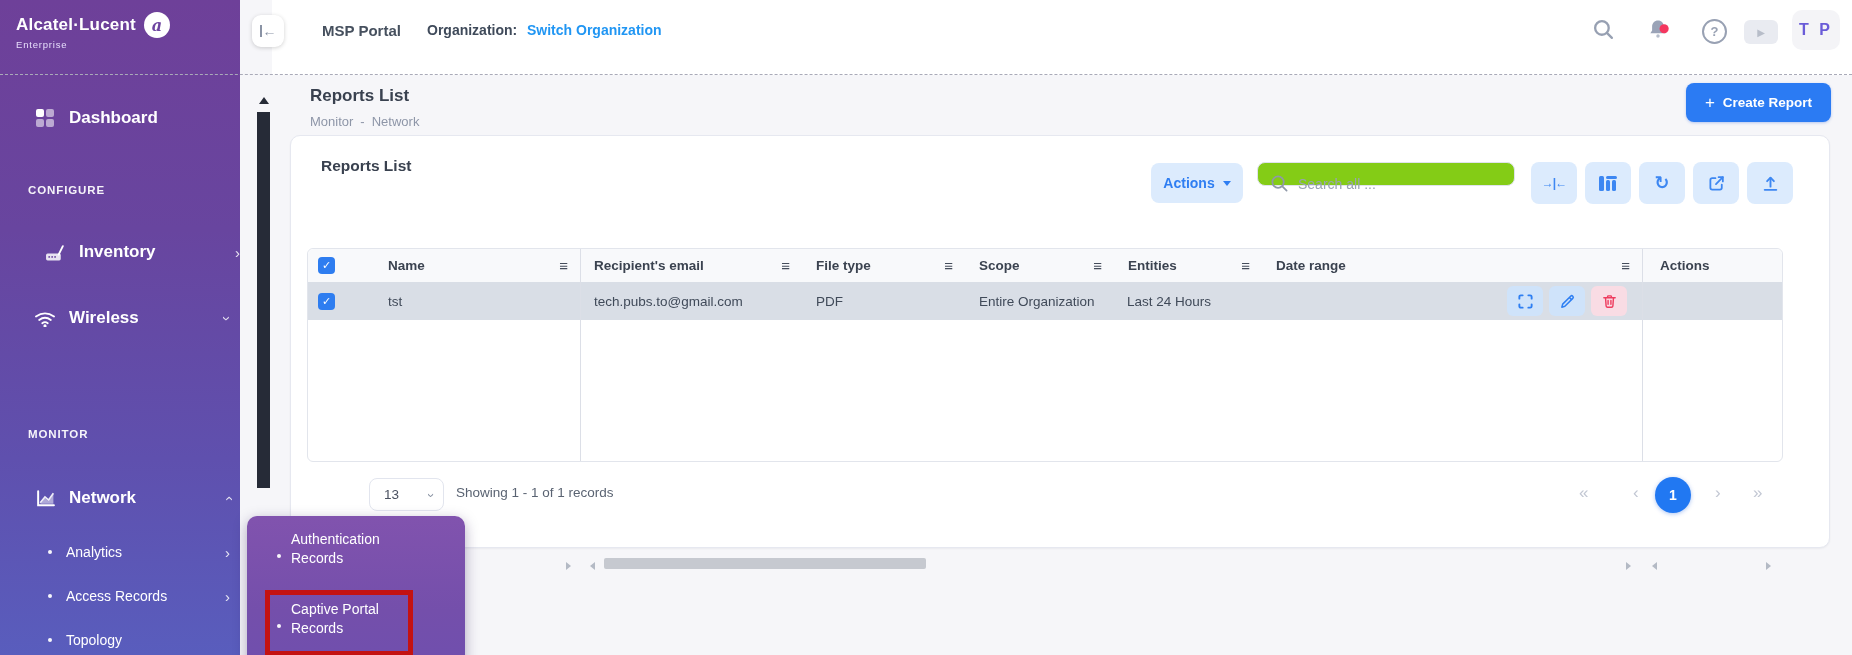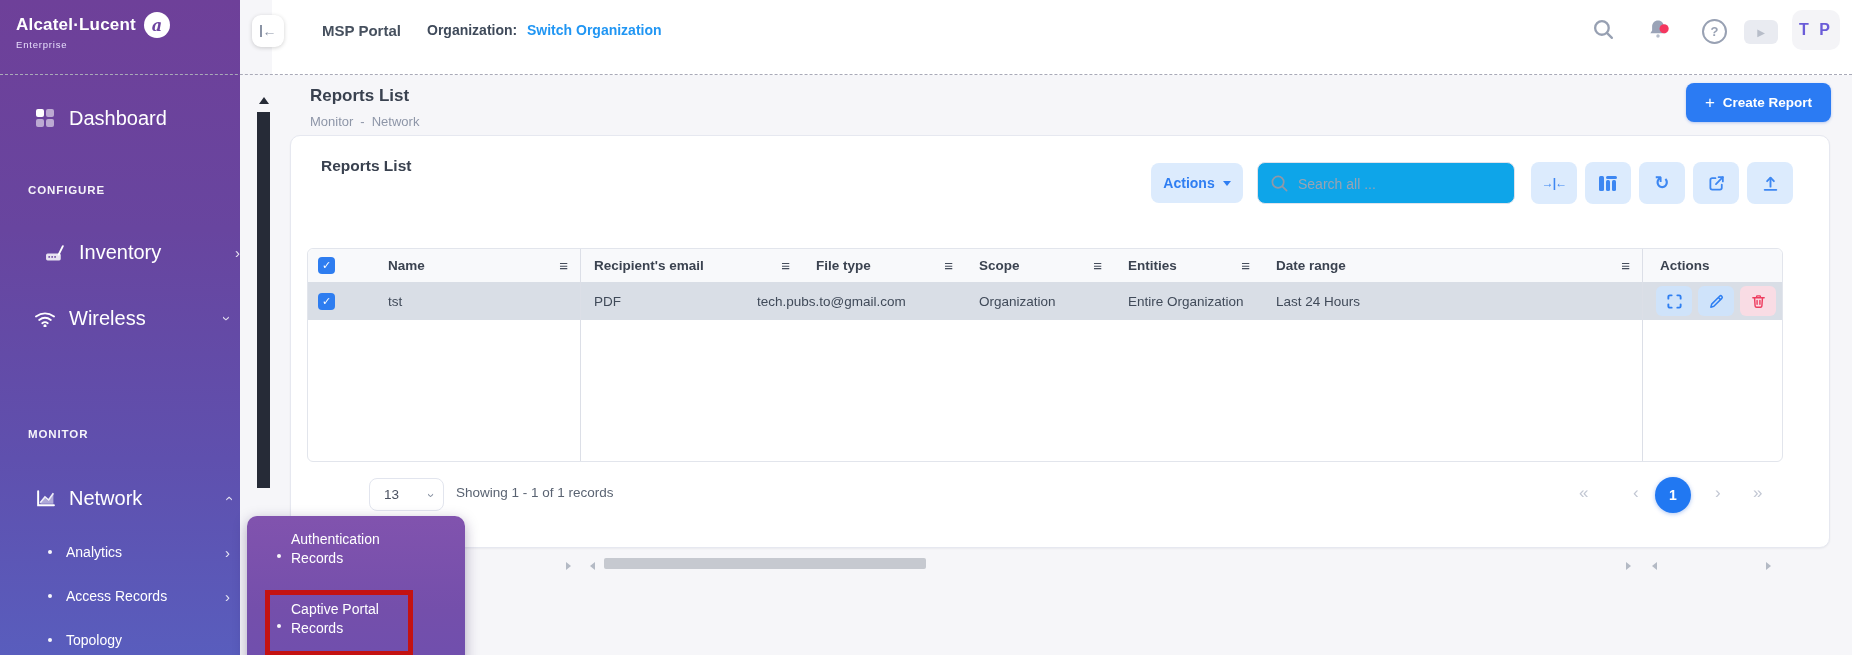--- a/index.html
+++ b/index.html
@@ -23,21 +23,21 @@
   .logo-circle{width:26px;height:26px;border-radius:50%;background:#fff;color:#6d44a0;display:flex;align-items:center;justify-content:center;
     font-family:"DejaVu Serif",serif;font-style:italic;font-weight:700;font-size:16px;margin-left:8px;}
   .logo-sub{position:absolute;left:16px;top:39px;color:#e7defc;font-size:9.5px;letter-spacing:.8px;}
   .collapse-btn{position:absolute;left:252px;top:15px;width:32px;height:32px;border-radius:9px;background:#fff;z-index:40;
     box-shadow:0 1px 4px rgba(0,0,0,.18);display:flex;align-items:center;justify-content:center;color:#8a93a5;cursor:pointer;}
   .collapse-glyph{display:flex;align-items:center;}
   .collapse-glyph b{display:inline-block;width:2px;height:12px;background:#8a93a5;margin-right:1px;}
   .collapse-glyph i{font-style:normal;font-size:14px;line-height:1;}
   .snav{position:absolute;left:0;width:272px;height:40px;display:flex;align-items:center;padding-left:34px;box-sizing:border-box;color:#fff;cursor:pointer;}
   .sico{width:22px;display:inline-flex;justify-content:center;align-items:center;}
-  .slbl{margin-left:13px;font-size:20px;font-weight:400;white-space:nowrap;}
+  .slbl{margin-left:13px;font-size:17px;font-weight:700;white-space:nowrap;}
   .ssub .slbl{margin-left:14px;font-size:14px;font-weight:400;}
   .ssub{padding-left:48px;}
   .sdot{width:4px;height:4px;border-radius:50%;background:#fff;opacity:.95;}
   .schev{position:absolute;right:42px;font-size:15px;opacity:.85;color:#fff;line-height:1;}
   .schev.down{transform:rotate(90deg);}
   .schev.up{transform:rotate(-90deg);}
   .ssec{position:absolute;left:28px;font-size:11.5px;font-weight:700;letter-spacing:.9px;color:rgba(255,255,255,.94);}
   .dgrid{display:grid;grid-template-columns:8px 8px;grid-gap:2px;}
   .dgrid i{width:8px;height:8px;border-radius:2px;background:rgba(255,255,255,.55);}
   .dgrid i:first-child{background:#fff;}
@@ -57,21 +57,21 @@
     display:flex;align-items:center;justify-content:center;font-size:13.5px;font-weight:700;cursor:pointer;box-shadow:0 1px 3px rgba(30,90,220,.3);}
   .create-plus{font-size:17px;font-weight:400;margin-right:8px;}
 
   
   .card{position:absolute;left:290px;top:135px;width:1540px;height:413px;background:#fff;border:1px solid #e6e8f0;border-radius:10px;
     box-sizing:border-box;z-index:20;box-shadow:0 1px 2px rgba(16,24,40,.05);}
   .card-title{position:absolute;left:30px;top:21px;font-size:15.5px;font-weight:700;color:#39414f;}
   .actions-btn{position:absolute;left:860px;top:27px;width:92px;height:40px;border-radius:8px;background:#dcebfd;color:#2f7ef2;
     display:flex;align-items:center;justify-content:center;font-size:14px;font-weight:700;cursor:pointer;}
   .actions-caret{width:0;height:0;border-left:4.5px solid transparent;border-right:4.5px solid transparent;border-top:5px solid #2f7ef2;margin-left:8px;}
-  .searchbox{position:absolute;left:966px;top:26px;width:258px;height:42px;border:1px solid #dfe3ec;border-radius:8px;background:#0ea5e9;box-sizing:border-box;}
+  .searchbox{position:absolute;left:966px;top:26px;width:258px;height:24px;border:1px solid #dfe3ec;border-radius:8px;background:#84cc16;box-sizing:border-box;}
   .searchbox input{position:absolute;left:38px;top:1px;width:210px;height:38px;border:0;outline:none;font-size:14px;color:#3c4656;background:transparent;font-family:inherit;}
   .searchbox input::placeholder{color:#9aa3b2;}
   .search-glyph{position:absolute;left:12px;top:11px;}
   .iconbtns{position:absolute;left:1240px;top:26px;display:flex;gap:8px;}
   .icbtn{width:46px;height:42px;border-radius:8px;background:#dcebfd;display:flex;align-items:center;justify-content:center;color:#3d87f2;cursor:pointer;}
   .ic-collapse{font-size:12px;font-weight:700;letter-spacing:-1px;}
   .colbars{position:relative;width:18px;height:15px;}
   .colbars i{position:absolute;background:#3d87f2;border-radius:1.5px;}
   .ic-refresh{font-size:18px;font-weight:700;line-height:1;}
 
@@ -318,23 +318,22 @@
         <div class="th w-act">
             <span>Actions</span>
           </div>
       </div>
 
       <div class="trow">
         <div class="td w-sel">
             <span class="cbx">✓</span>
           </div>
         <div class="td w-name">tst</div>
+        <div class="td w-email">tech.pubs.to@gmail.com</div>
         <div class="td w-file">PDF</div>
-        <div class="td w-email">tech.pubs.to@gmail.com</div>
-        <div class="td w-scope">Organization</div>
         <div class="td w-ent">Entire Organization</div>
         <div class="td w-date">Last 24 Hours</div>
         <div class="td w-act" style="padding-left:14px;">
           <span class="rowbtn blue">
             <svg width="17" height="17" viewBox="0 0 18 18">
                 <path d="M2.5 6V4c0-.8.7-1.5 1.5-1.5h2 M12 2.5h2c.8 0 1.5.7 1.5 1.5v2 M15.5 12v2c0 .8-.7 1.5-1.5 1.5h-2 M6 15.5H4c-.8 0-1.5-.7-1.5-1.5v-2" fill="none" stroke="#2e7ff2" stroke-width="2" stroke-linecap="round"></path>
               </svg>
           </span>
           <span class="rowbtn blue">
             <svg width="17" height="17" viewBox="0 0 18 18">

